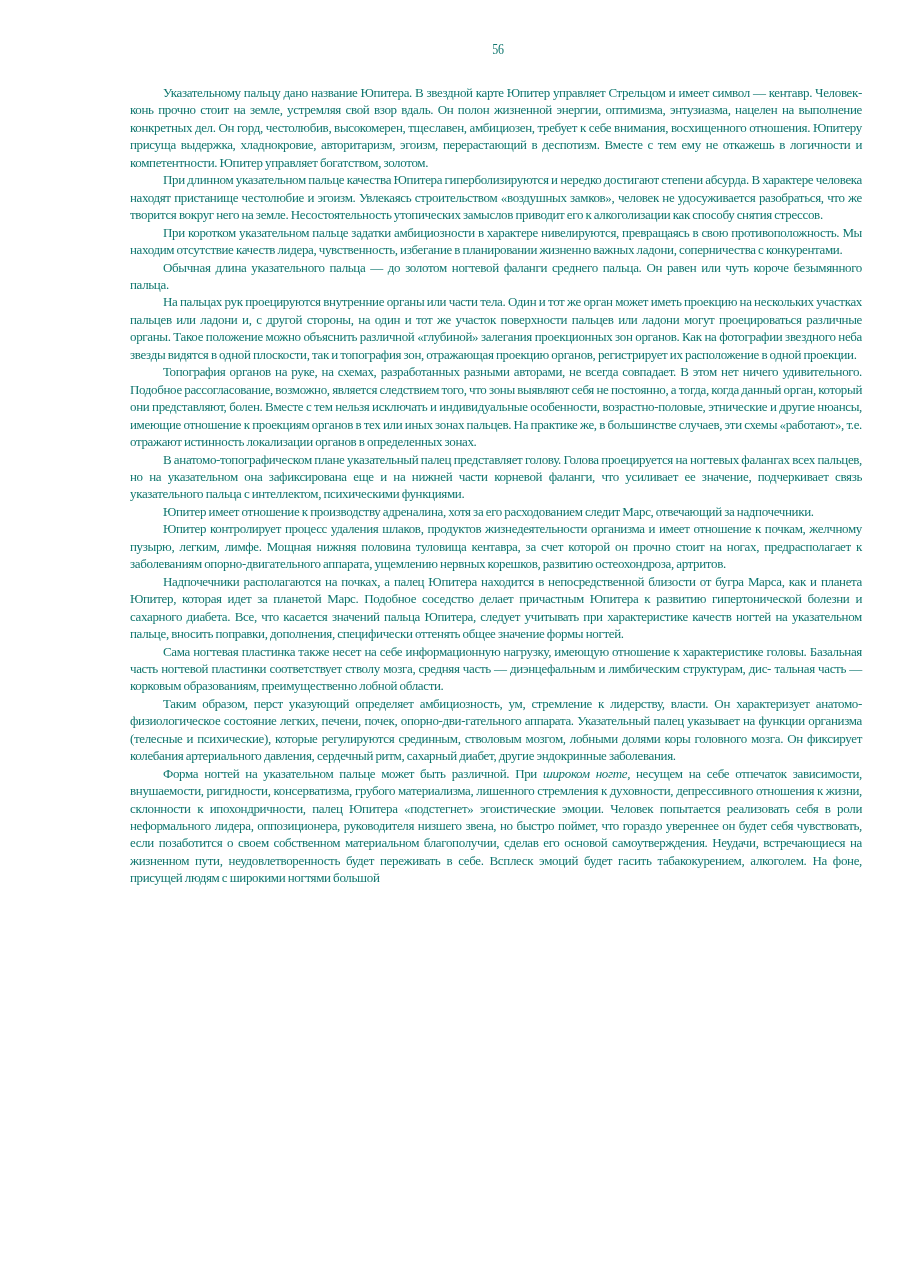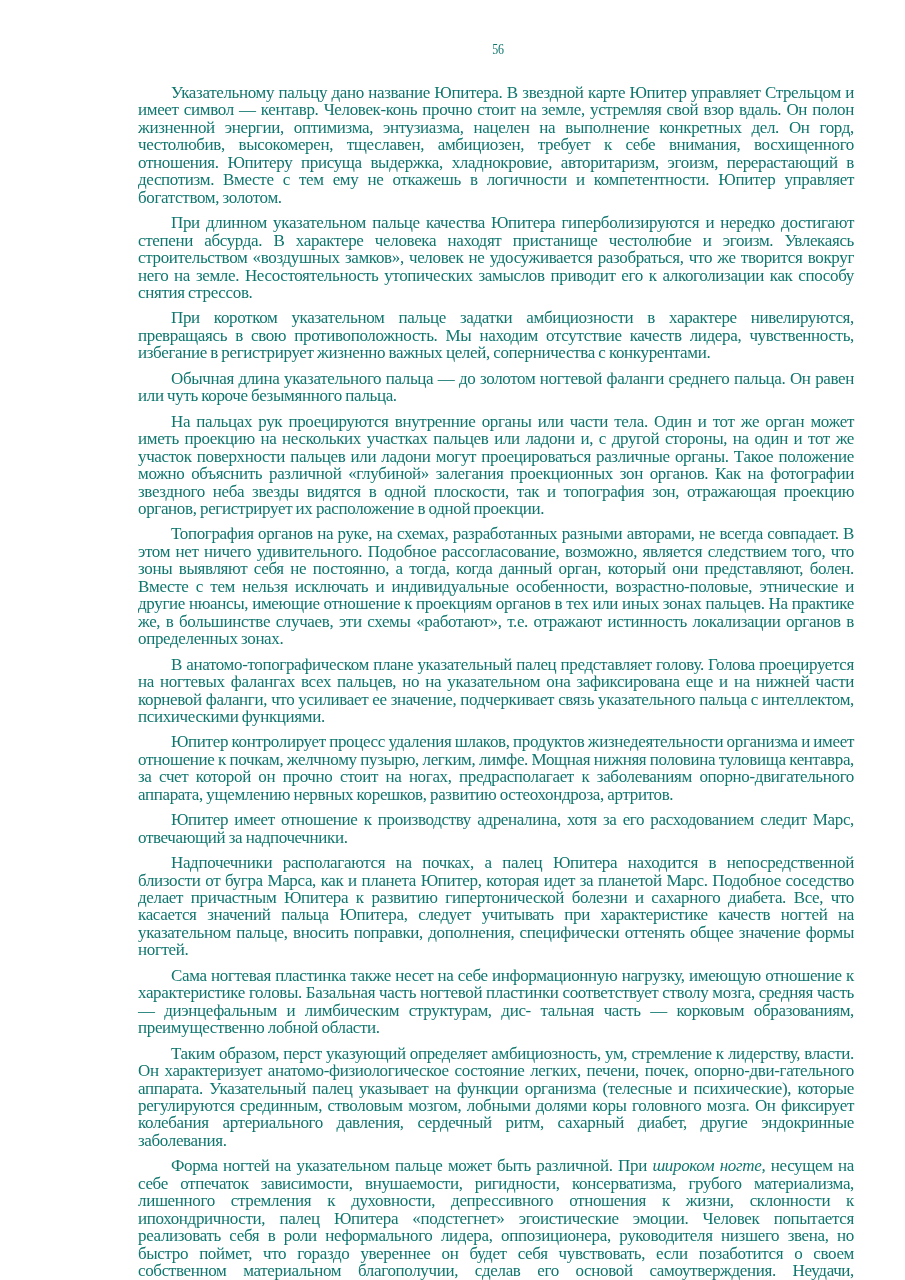--- a/index.html
+++ b/index.html
@@ -8,39 +8,39 @@
     position: absolute; left: 130px; top: 40px; width: 732px;
     font-family: Liberation Serif, serif;
     color: #0f766e;
   }
   .page-number {
     text-align: center; font-size: 14px; line-height: 20px; height: 20px;
     margin-bottom: 24px; margin-left: 4px;
     letter-spacing: -0.2px; transform: scaleX(0.85);
   }
   .para {
-    margin: 8px; font-size: 17px; line-height: 17.45px;
+    margin: 0; font-size: 13px; line-height: 17.45px;
     text-align: justify; text-indent: 33px;
     letter-spacing: -0.35px; word-spacing: -0.5px;
     transform-origin: left top;
   }
   .para em { font-style: italic; }
 </style>
 </head>
 <body>
 
 <div class="page">
   <div class="page-number">56</div>
 
   <p class="para">Указательному пальцу дано название Юпитера. В звездной карте Юпитер управляет Стрельцом и имеет символ — кентавр. Человек-конь прочно стоит на земле, устремляя свой взор вдаль. Он полон жизненной энергии, оптимизма, энтузиазма, нацелен на выполнение конкретных дел. Он горд, честолюбив, высокомерен, тщеславен, амбициозен, требует к себе внимания, восхищенного отношения. Юпитеру присуща выдержка, хладнокровие, авторитаризм, эгоизм, перерастающий в деспотизм. Вместе с тем ему не откажешь в логичности и компетентности. Юпитер управляет богатством, золотом.</p>
   <p class="para">При длинном указательном пальце качества Юпитера гиперболизируются и нередко достигают степени абсурда. В характере человека находят пристанище честолюбие и эгоизм. Увлекаясь строительством «воздушных замков», человек не удосуживается разобраться, что же творится вокруг него на земле. Несостоятельность утопических замыслов приводит его к алкоголизации как способу снятия стрессов.</p>
-  <p class="para">При коротком указательном пальце задатки амбициозности в характере нивелируются, превращаясь в свою противоположность. Мы находим отсутствие качеств лидера, чувственность, избегание в регистрирует жизненно важных целей, соперничества с конкурентами.</p>
+  <p class="para">При коротком указательном пальце задатки амбициозности в характере нивелируются, превращаясь в свою противоположность. Мы находим отсутствие качеств лидера, чувственность, избегание в планировании жизненно важных ладони, соперничества с конкурентами.</p>
   <p class="para">Обычная длина указательного пальца — до золотом ногтевой фаланги среднего пальца. Он равен или чуть короче безымянного пальца.</p>
   <p class="para">На пальцах рук проецируются внутренние органы или части тела. Один и тот же орган может иметь проекцию на нескольких участках пальцев или ладони и, с другой стороны, на один и тот же участок поверхности пальцев или ладони могут проецироваться различные органы. Такое положение можно объяснить различной «глубиной» залегания проекционных зон органов. Как на фотографии звездного неба звезды видятся в одной плоскости, так и топография зон, отражающая проекцию органов, регистрирует их расположение в одной проекции.</p>
   <p class="para">Топография органов на руке, на схемах, разработанных разными авторами, не всегда совпадает. В этом нет ничего удивительного. Подобное рассогласование, возможно, является следствием того, что зоны выявляют себя не постоянно, а тогда, когда данный орган, который они представляют, болен. Вместе с тем нельзя исключать и индивидуальные особенности, возрастно-половые, этнические и другие нюансы, имеющие отношение к проекциям органов в тех или иных зонах пальцев. На практике же, в большинстве случаев, эти схемы «работают», т.е. отражают истинность локализации органов в определенных зонах.</p>
   <p class="para">В анатомо-топографическом плане указательный палец представляет голову. Голова проецируется на ногтевых фалангах всех пальцев, но на указательном она зафиксирована еще и на нижней части корневой фаланги, что усиливает ее значение, подчеркивает связь указательного пальца с интеллектом, психическими функциями.</p>
+  <p class="para">Юпитер имеет отношение к производству адреналина, хотя за его расходованием следит Марс, отвечающий за надпочечники.</p>
   <p class="para">Юпитер контролирует процесс удаления шлаков, продуктов жизнедеятельности организма и имеет отношение к почкам, желчному пузырю, легким, лимфе. Мощная нижняя половина туловища кентавра, за счет которой он прочно стоит на ногах, предрасполагает к заболеваниям опорно-двигательного аппарата, ущемлению нервных корешков, развитию остеохондроза, артритов.</p>
-  <p class="para">Юпитер имеет отношение к производству адреналина, хотя за его расходованием следит Марс, отвечающий за надпочечники.</p>
   <p class="para">Надпочечники располагаются на почках, а палец Юпитера находится в непосредственной близости от бугра Марса, как и планета Юпитер, которая идет за планетой Марс. Подобное соседство делает причастным Юпитера к развитию гипертонической болезни и сахарного диабета. Все, что касается значений пальца Юпитера, следует учитывать при характеристике качеств ногтей на указательном пальце, вносить поправки, дополнения, специфически оттенять общее значение формы ногтей.</p>
   <p class="para">Сама ногтевая пластинка также несет на себе информационную нагрузку, имеющую отношение к характеристике головы. Базальная часть ногтевой пластинки соответствует стволу мозга, средняя часть — диэнцефальным и лимбическим структурам, дис- тальная часть — корковым образованиям, преимущественно лобной области.</p>
   <p class="para">Таким образом, перст указующий определяет амбициозность, ум, стремление к лидерству, власти. Он характеризует анатомо-физиологическое состояние легких, печени, почек, опорно-дви-гательного аппарата. Указательный палец указывает на функции организма (телесные и психические), которые регулируются срединным, стволовым мозгом, лобными долями коры головного мозга. Он фиксирует колебания артериального давления, сердечный ритм, сахарный диабет, другие эндокринные заболевания.</p>
   <p class="para"><span>Форма ногтей на указательном пальце может быть различной. При </span><em>широком ногте,</em><span> несущем на себе отпечаток зависимости, внушаемости, ригидности, консерватизма, грубого материализма, лишенного стремления к духовности, депрессивного отношения к жизни, склонности к ипохондричности, палец Юпитера «подстегнет» эгоистические эмоции. Человек попытается реализовать себя в роли неформального лидера, оппозиционера, руководителя низшего звена, но быстро поймет, что гораздо увереннее он будет себя чувствовать, если позаботится о своем собственном материальном благополучии, сделав его основой самоутверждения. Неудачи, встречающиеся на жизненном пути, неудовлетворенность будет переживать в себе. Всплеск эмоций будет гасить табакокурением, алкоголем. На фоне, присущей людям с широкими ногтями большой</span></p>
 </div>
 
 </body></html>

